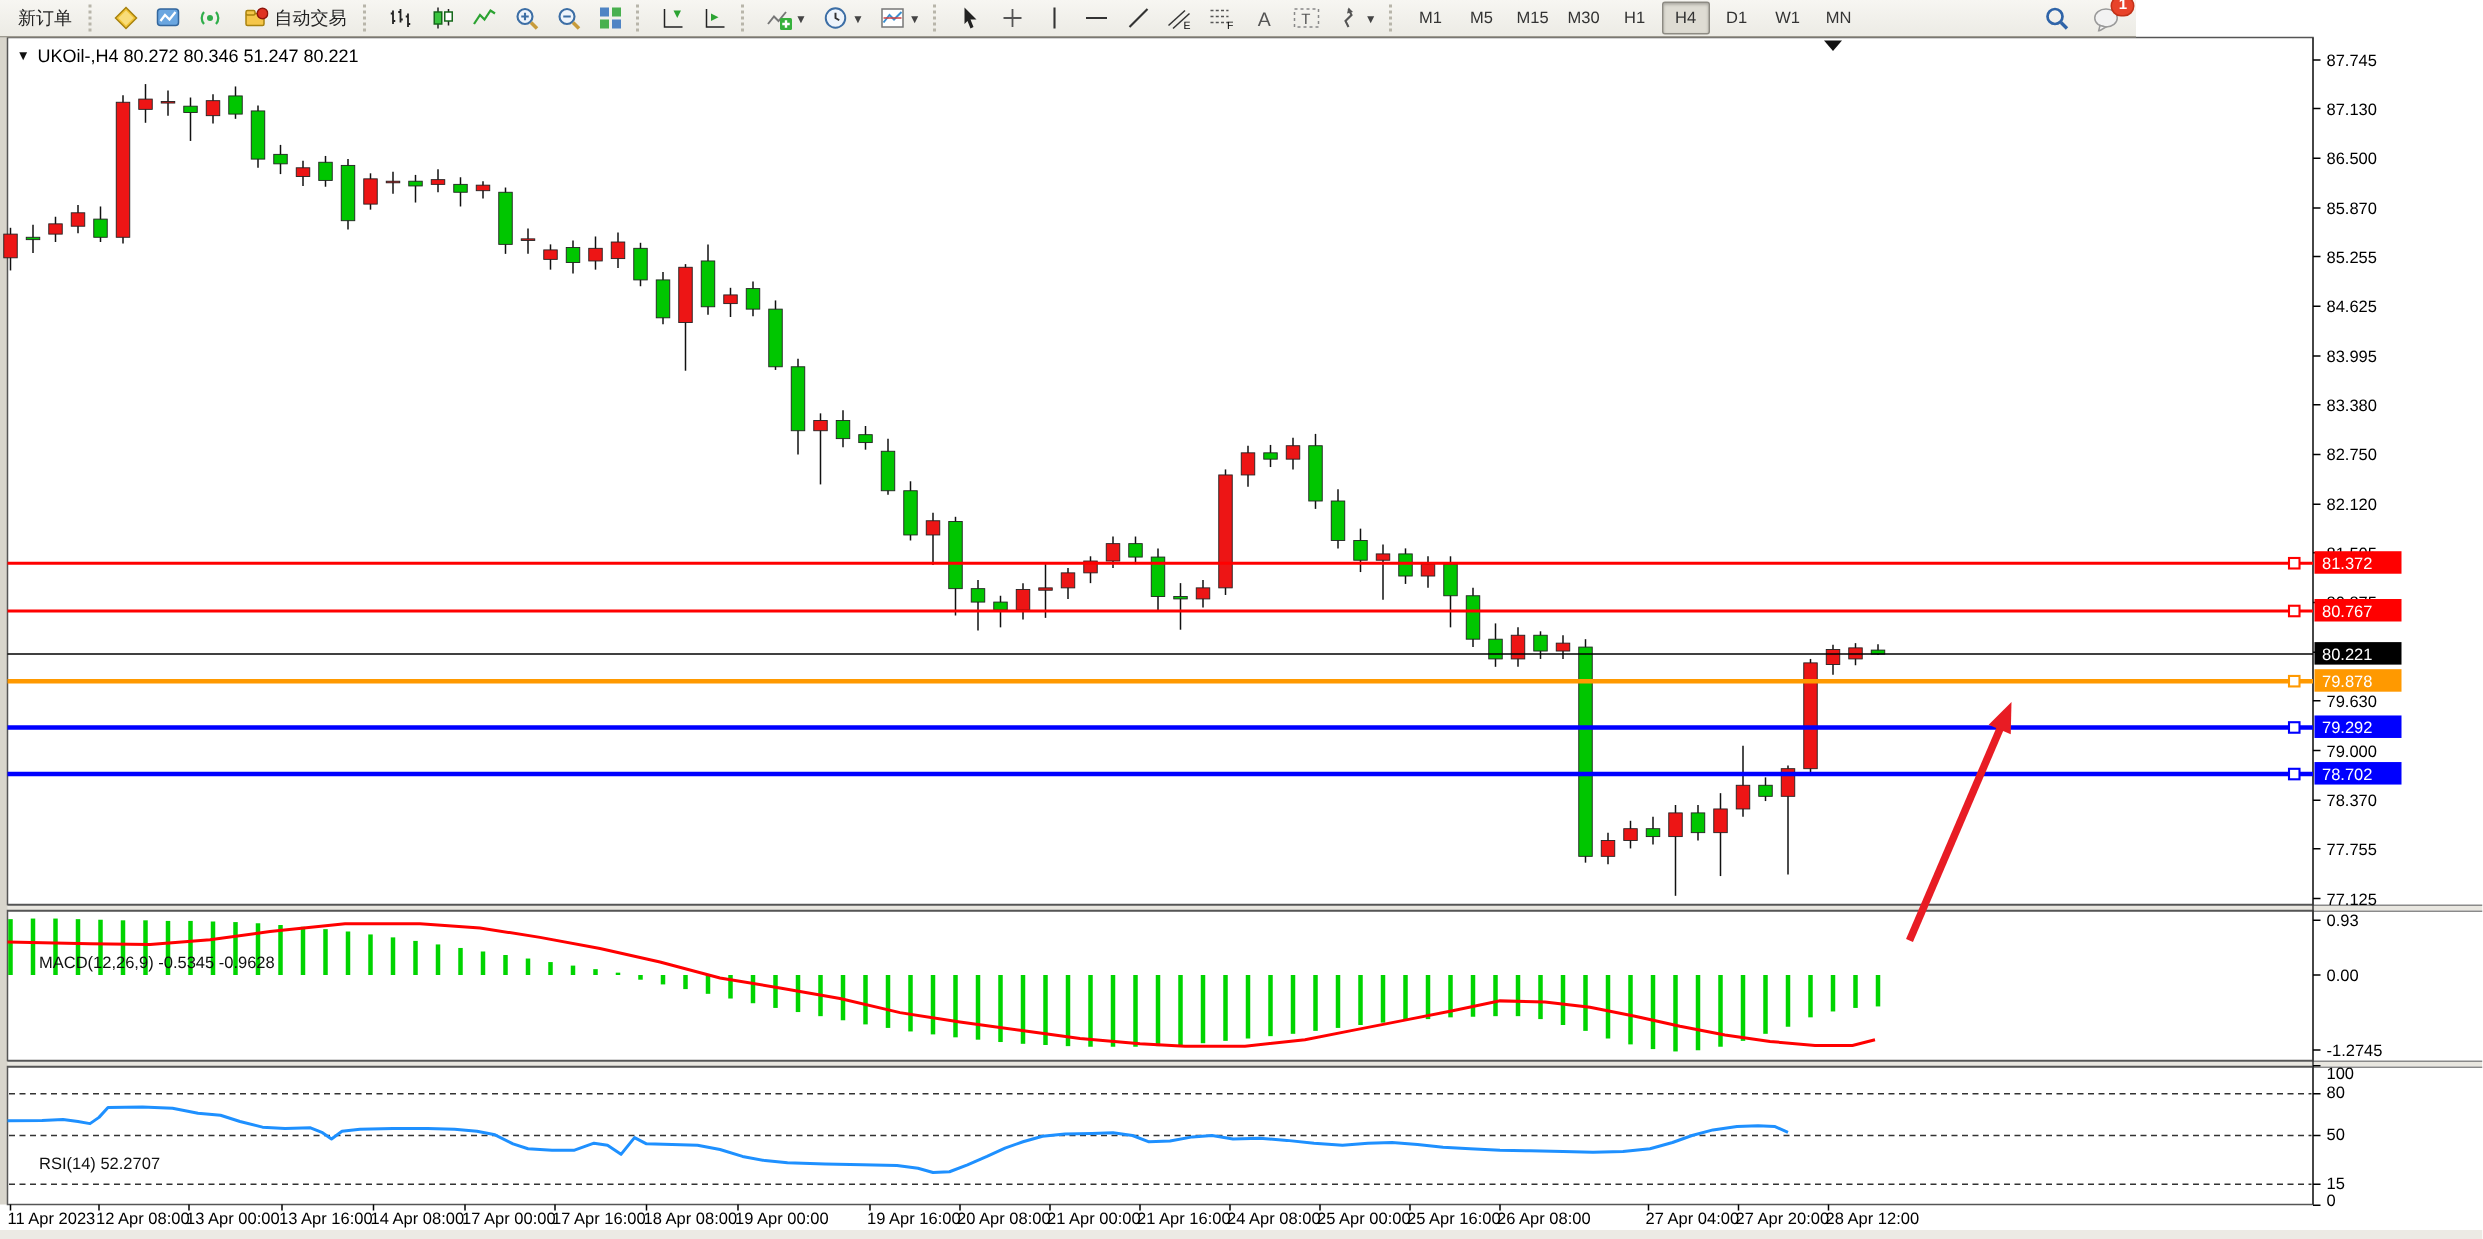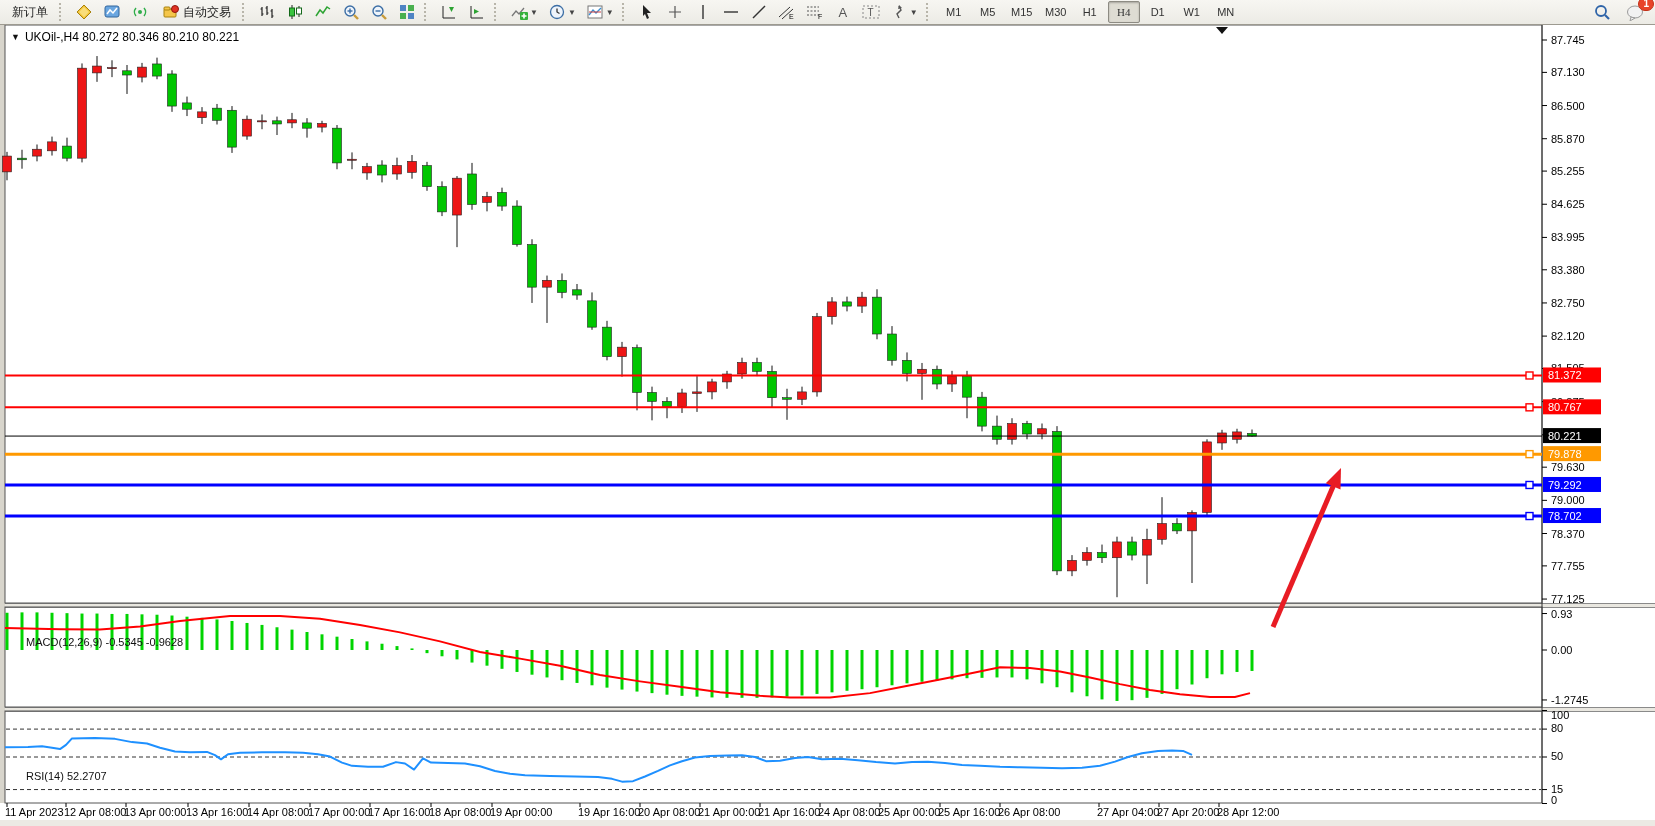--- a/index.html
+++ b/index.html
@@ -3,34 +3,34 @@
 <meta charset="utf-8">
 <style>
   html,body{margin:0;padding:0;}
   body{
     width:1655px;height:826px;overflow:hidden;position:relative;
     background:#ffffff;font-family:"Liberation Sans",sans-serif;
     -webkit-font-smoothing:antialiased;
   }
   
   .toolbar{
-    position:absolute;left:0;top:0;width:1655px;height:25px;
+    position:absolute;left:0;top:0;width:1424px;height:25px;
     background:linear-gradient(#f7f6f2,#ecebe5);
     border-bottom:1px solid #9d9a90;
     display:flex;align-items:center;box-sizing:border-box;padding:0 6px 0 4px;
     font-size:12px;color:#222;white-space:nowrap;z-index:30;
   }
   .tbtn{
     height:20px;display:flex;align-items:center;justify-content:center;
     padding:0 3px;margin:0 1px;border:1px solid transparent;border-radius:2px;
     cursor:default;user-select:none;
   }
   .tbtn.texty{padding:0 6px;}
   .tbtn.tf{font-size:11px;min-width:24px;color:#333;}
-  .tbtn.tf.active{border:1px solid #8d8b83;background:#dedcd3;box-shadow:inset 0 1px 2px rgba(0,0,0,.25);font-family:Liberation Serif, serif;}
+  .tbtn.tf.active{border:1px solid #8d8b83;background:#dedcd3;box-shadow:inset 0 1px 2px rgba(0,0,0,.25);}
   .grip{width:5px;height:18px;border-left:2px dotted #b8b5aa;margin:0 4px 0 3px;}
   .caret{font-size:8px;color:#444;margin-left:2px;}
   .icon{display:inline-flex;align-items:center;justify-content:center;width:18px;height:18px;}
   .right-group{margin-left:auto;display:flex;align-items:center;}
   .chat-wrap{position:relative;margin-left:6px;}
   .badge{
     position:absolute;top:-5px;right:-7px;background:#e8432a;color:#fff;
     border-radius:8px;font-size:10px;line-height:12px;padding:0 4px;font-weight:bold;
     border:1px solid #c23118;
   }
@@ -696,16 +696,16 @@
   </svg>
 
 <div class="hit" style="left:5px;top:25px;width:1537px;height:578px;"></div>
 <div class="hit" style="left:5px;top:607px;width:1537px;height:100px;"></div>
 <div class="hit" style="left:5px;top:711px;width:1537px;height:92px;"></div>
 <div class="hit" style="left:1543px;top:25px;width:112px;height:778px;"></div>
 <div class="hit" style="left:0px;top:803px;width:1655px;height:23px;"></div>
 
 <div class="chart-title">
   <span class="tri">▼</span>
-  <span>UKOil-,H4  80.272 80.346 80.210 80.221</span>
+  <span>UKOil-,H4  80.272 80.346 51.247 80.221</span>
 </div>
 <div id="macd-label" class="panel-label">MACD(12,26,9) -0.5345 -0.9628</div>
 <div id="rsi-label" class="panel-label">RSI(14) 52.2707</div>
 
 </body></html>

